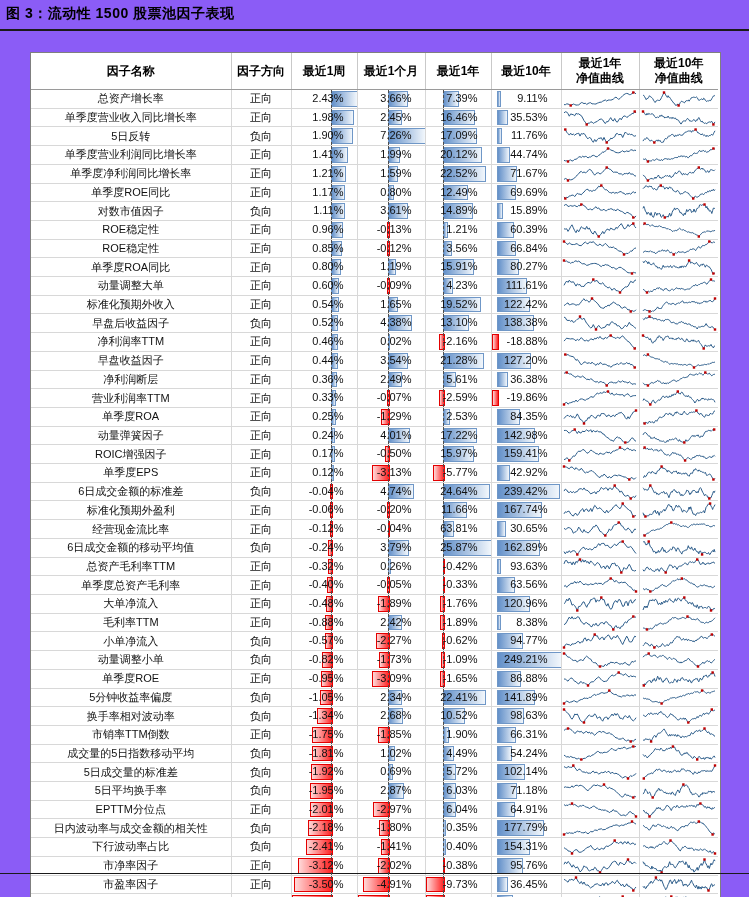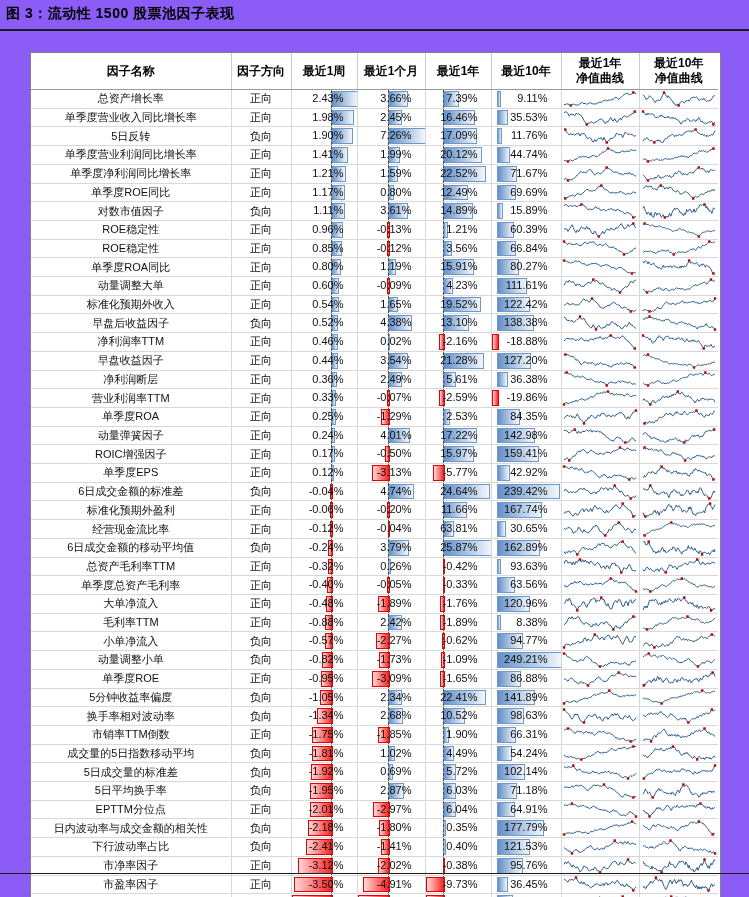--- a/index.html
+++ b/index.html
@@ -1558,21 +1558,21 @@
               <div class="axis" style="left: 45.1247%;"></div>
               <span class="txt">-1.41%</span>
             </td>
             <td class="val">
               <div class="bar pos" style="left: 27.5756%; width: 1.11982%;"></div>
               <div class="axis" style="left: 27.5756%;"></div>
               <span class="txt">0.40%</span>
             </td>
             <td class="val">
               <div class="bar pos" style="left: 7.38098%; width: 45.1667%;"></div>
-              <span class="txt">121.53%</span>
+              <span class="txt">154.31%</span>
             </td>
             <td class="spark">
               <svg width="76" height="16">
                 <path d="M2.0,8.6L3.3,9.7L4.7,10.2L6.0,11.9L7.3,12.2L8.7,12.6L10.0,14.5L11.3,12.5L12.7,11.3L14.0,10.6L15.3,11.0L16.7,13.1L18.0,13.3L19.3,13.0L20.7,12.1L22.0,11.3L23.3,10.2L24.7,8.7L26.0,8.2L27.3,7.9L28.7,6.3L30.0,8.6L31.3,9.5L32.7,11.0L34.0,10.2L35.3,9.0L36.7,10.3L38.0,10.8L39.3,9.1L40.7,9.8L42.0,10.1L43.3,7.8L44.7,7.0L46.0,7.6L47.3,6.6L48.7,5.8L50.0,5.0L51.3,3.5L52.7,1.5L54.0,3.7L55.3,3.6L56.7,4.6L58.0,3.2L59.3,3.0L60.7,5.2L62.0,3.1L63.3,2.8L64.7,4.8L66.0,2.6L67.3,4.7L68.7,5.3L70.0,4.2L71.3,4.0L72.7,5.7L74.0,4.9" fill="none" stroke="#2b5c8a" stroke-width="1"></path>
                 <rect x="51.5" y="0.3" width="2.4" height="2.4" fill="#c00000"></rect>
                 <rect x="8.8" y="13.3" width="2.4" height="2.4" fill="#c00000"></rect>
               </svg>
             </td>
             <td class="spark">
               <svg width="76" height="16">

